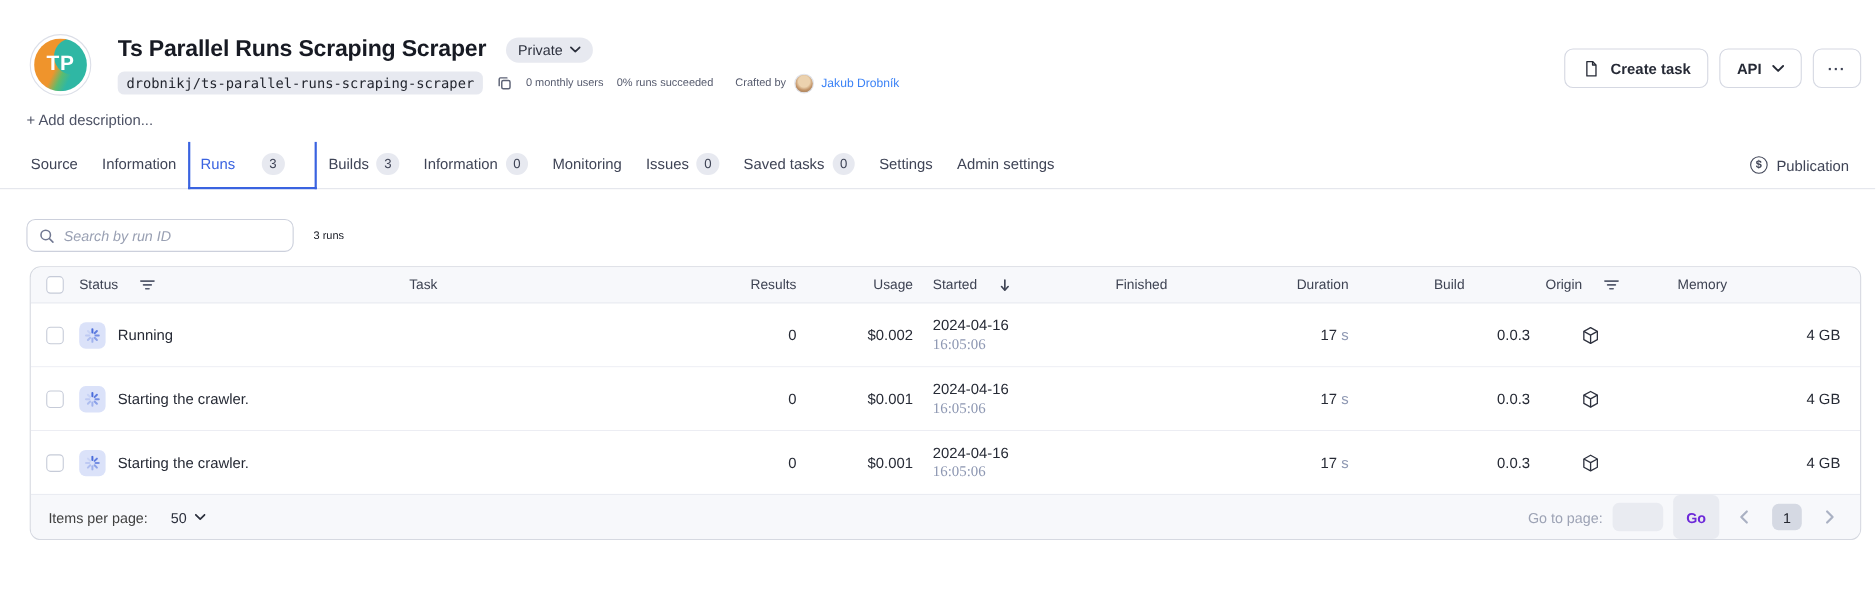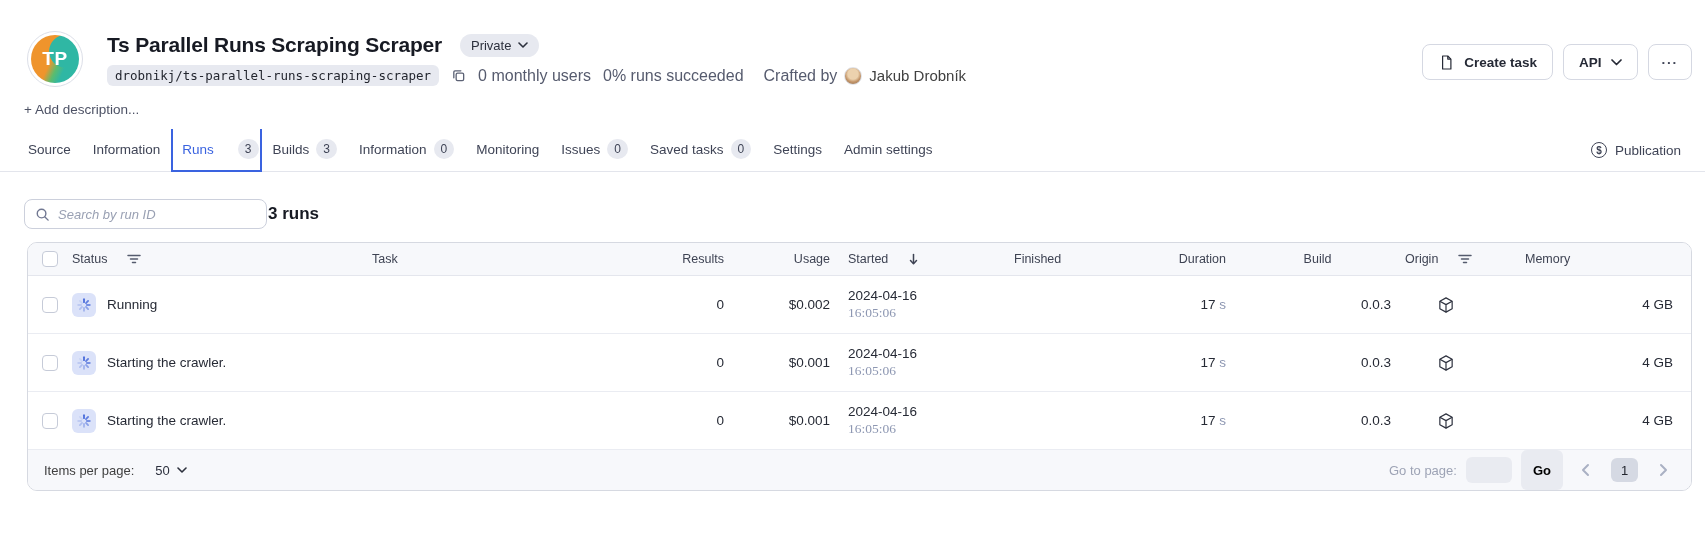--- a/index.html
+++ b/index.html
@@ -28,46 +28,46 @@
   .visibility-badge {
     margin-left:18px; display:inline-flex; align-items:center; gap:7px;
     background:#e7e9f0; color:#2c303d; font-size:13px; padding:4px 11px; border-radius:12px;
     cursor:pointer;
   }
   .meta-row { display:flex; align-items:center; margin-top:8px; gap:12px; }
   .slug-pill {
     font-family:"DejaVu Sans Mono", monospace; font-size:12.5px; color:#23262f;
     background:#e7e9f0; border-radius:6px; padding:3px 8px; white-space:nowrap;
   }
-  .meta-text { font-size:16px; color:#565b6e; white-space:nowrap; }
+  .meta-text { font-size:10px; color:#565b6e; white-space:nowrap; }
   .crafted { display:flex; align-items:center; gap:7px; margin-left:8px; }
   .author-avatar {
     width:18px; height:18px; border-radius:50%; border:1px solid #e0e3ea;
     background: radial-gradient(circle at 50% 38%, #ecd2ae 0 40%, #c29468 62%, #8d7258 100%);
   }
-  .author-link { font-size:15px; color:#404040; text-decoration:none; cursor:pointer; }
+  .author-link { font-size:11px; color:#3b82f6; text-decoration:none; cursor:pointer; }
   .header-actions { margin-left:auto; display:flex; gap:10px; margin-top:13px; }
   .btn {
     display:inline-flex; align-items:center; gap:9px; height:36px; padding:0 15px;
     background:#fff; border:1px solid #d5d8e2; border-radius:8px;
     font-size:13.5px; font-weight:bold; color:#262a36; cursor:pointer; font-family:inherit;
   }
   .btn-more { padding:0 13px; letter-spacing:1px; font-weight:bold; color:#3f4456; }
   
   .add-description { margin:15px 0 0 24px; font-size:13.5px; color:#4d5265; cursor:pointer; }
   
   .tabs { display:flex; align-items:stretch; margin-top:12px; padding:0 16px 0 17px; border-bottom:1px solid #e3e5ec; }
   .tab {
     display:flex; align-items:center; gap:7px; padding:10px 11px 11px; font-size:13.5px;
     color:#3f4456; cursor:pointer; white-space:nowrap; border-bottom:2px solid transparent;
     margin-bottom:-1px;
   }
   .tab.active {
     color:#3a63e0; border-left:2px solid #3a63e0; border-right:2px solid #3a63e0;
-    border-bottom:2px solid #3a63e0; padding-left:9px; padding-right:1px;gap:24px;
+    border-bottom:2px solid #3a63e0; padding-left:9px; padding-right:27px;gap:24px;
   }
   .tab-badge {
     background:#e7e9f0; color:#3f4456; font-size:12px; line-height:1;
     padding:4px 7px; border-radius:10px;
   }
   .tabs-right { margin-left:auto; display:flex; align-items:center; gap:8px; padding:0 8px; color:#3f4456; font-size:13.5px; cursor:pointer; }
   .dollar-circle {
     width:16px; height:16px; border-radius:50%; border:1.4px solid #3f4456;
     display:flex; align-items:center; justify-content:center; font-size:10px; font-weight:bold; color:#3f4456;
   }
@@ -75,21 +75,21 @@
   .toolbar { display:flex; align-items:center; margin:27px 13px 0 24px; }
   .search-box {
     display:flex; align-items:center; gap:8px; width:243px; height:30px;
     border:1px solid #ccd0dc; border-radius:8px; padding:0 10px; background:#fff;
   }
   .search-box input {
     border:none; outline:none; flex:1; font-size:13px; font-style:italic; color:#3f4456;
     font-family:inherit; background:transparent; min-width:0;
   }
   .search-box input::placeholder { color:#99a0b3; font-style:italic; }
-  .runs-count { margin-left:1px; font-size:17px; font-weight:bold; color:#171a23; }
+  .runs-count { margin-left:18px; font-size:10px; font-weight:normal; color:#171a23; }
   
   .table-card { margin:13px 13px 0 27px; border:1px solid #d6d9e1; border-radius:10px; overflow:hidden; background:#fff; }
   .grid-row {
     display:grid;
     grid-template-columns: 44px 300px 220px 140px 106px 176px 150px 70px 167px 90px 1fr;
     align-items:center;
   }
   .thead { height:33px; background:#f7f8fb; border-bottom:1px solid #e4e6ed; font-size:12.5px; color:#3e4353; }
   .trow { height:58px; border-bottom:1px solid #eaecf2; font-size:13.5px; color:#262a35; background:#fff; }
   .cell { min-width:0; }
@@ -112,21 +112,21 @@
   .started-time { color:#8d97b2; margin-top:2px;font-family:Liberation Serif, serif; }
   .dur-unit { color:#8d97b2; }
   
   .tfoot { height:40px; background:#f7f8fb; display:flex; align-items:center; padding:0 14px 0 16px; }
   .ipp { display:flex; align-items:center; font-size:13px; color:#2c303d; }
   .ipp-label { color:#404040; }
   .ipp-select { display:flex; align-items:center; gap:7px; margin-left:21px; cursor:pointer; font-size:13px; color:#2c303d; }
   .pager { margin-left:auto; display:flex; align-items:center; gap:9px; }
   .goto-label { font-size:13px; color:#9da3b5; }
   .goto-input { width:46px; height:26px; background:#e9ebf1; border:none; border-radius:6px; outline:none; padding:0 8px; font-size:13px; color:#3f4456; font-family:inherit; }
-  .go-btn { height:40px; padding:0 12px; background:#e9ebf1; border:none; border-radius:6px; font-size:13px; font-weight:bold; color:#000000; cursor:pointer; font-family:inherit; }
+  .go-btn { height:40px; padding:0 12px; background:#e9ebf1; border:none; border-radius:6px; font-size:13px; font-weight:bold; color:#6d28d9; cursor:pointer; font-family:inherit; }
   .page-chev { width:28px; height:26px; display:flex; align-items:center; justify-content:center; cursor:pointer; background:transparent; border:none; }
   .page-num {
     min-width:27px; height:24px; display:flex; align-items:center; justify-content:center;
     background:#d5d9e3; border-radius:6px; font-size:13px; color:#23262f; cursor:pointer; margin:0 2px;
   }
   svg { display:block; }
 </style>
 </head>
 <body>
 

